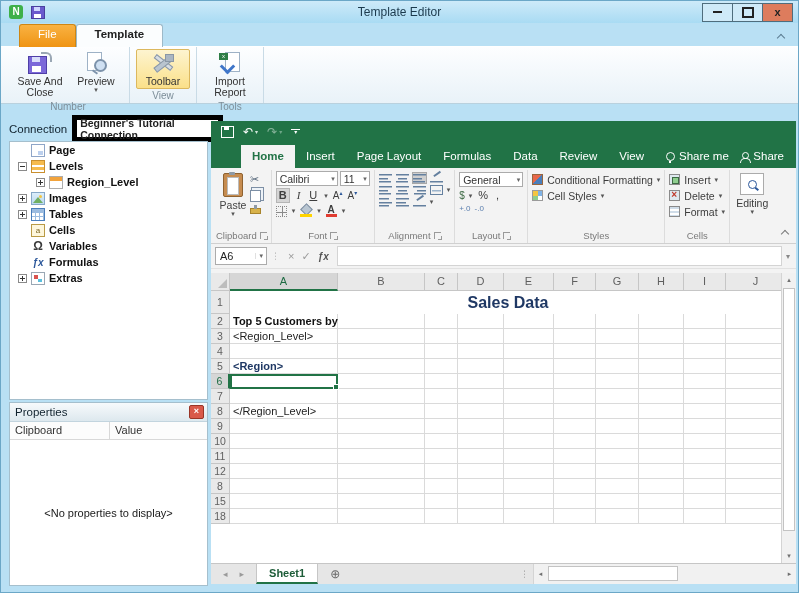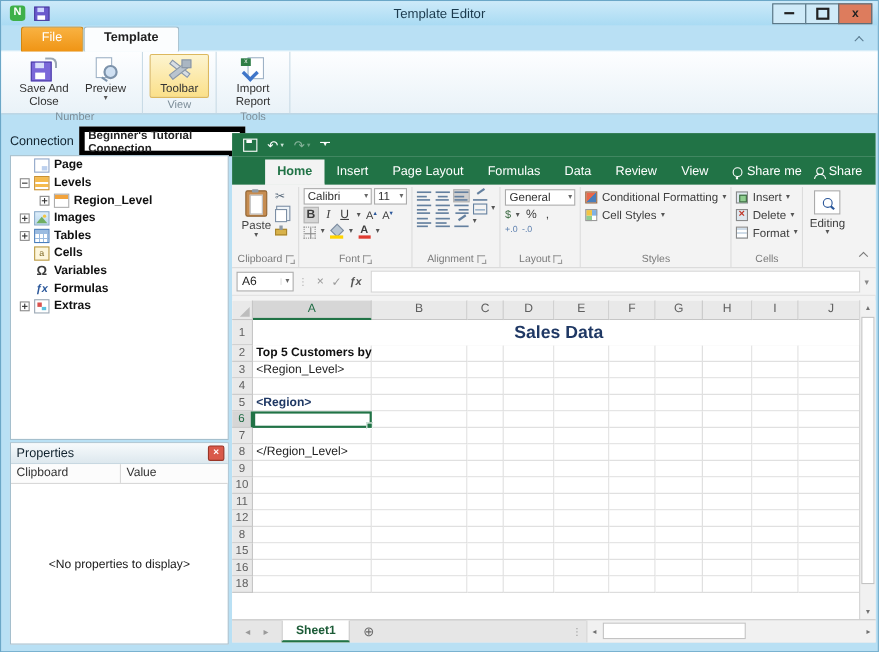--- a/index.html
+++ b/index.html
@@ -760,33 +760,20 @@
           <div class="g-cell" style="width: 33px;"></div>
           <div class="g-cell" style="width: 46px;"></div>
           <div class="g-cell" style="width: 50px;"></div>
           <div class="g-cell" style="width: 42px;"></div>
           <div class="g-cell" style="width: 43px;"></div>
           <div class="g-cell" style="width: 45px;"></div>
           <div class="g-cell" style="width: 42px;"></div>
           <div class="g-cell" style="width: 60px;"></div>
         </div>
         <div class="g-row" style="height: 15px;">
-          <div class="g-rhdr">16</div>
-          <div class="g-cell" style="width: 108px;"></div>
-          <div class="g-cell" style="width: 87px;"></div>
-          <div class="g-cell" style="width: 33px;"></div>
-          <div class="g-cell" style="width: 46px;"></div>
-          <div class="g-cell" style="width: 50px;"></div>
-          <div class="g-cell" style="width: 42px;"></div>
-          <div class="g-cell" style="width: 43px;"></div>
-          <div class="g-cell" style="width: 45px;"></div>
-          <div class="g-cell" style="width: 42px;"></div>
-          <div class="g-cell" style="width: 60px;"></div>
-        </div>
-        <div class="g-row" style="height: 15px;">
           <div class="g-rhdr">18</div>
           <div class="g-cell" style="width: 108px;"></div>
           <div class="g-cell" style="width: 87px;"></div>
           <div class="g-cell" style="width: 33px;"></div>
           <div class="g-cell" style="width: 46px;"></div>
           <div class="g-cell" style="width: 50px;"></div>
           <div class="g-cell" style="width: 42px;"></div>
           <div class="g-cell" style="width: 43px;"></div>
           <div class="g-cell" style="width: 45px;"></div>
           <div class="g-cell" style="width: 42px;"></div>

